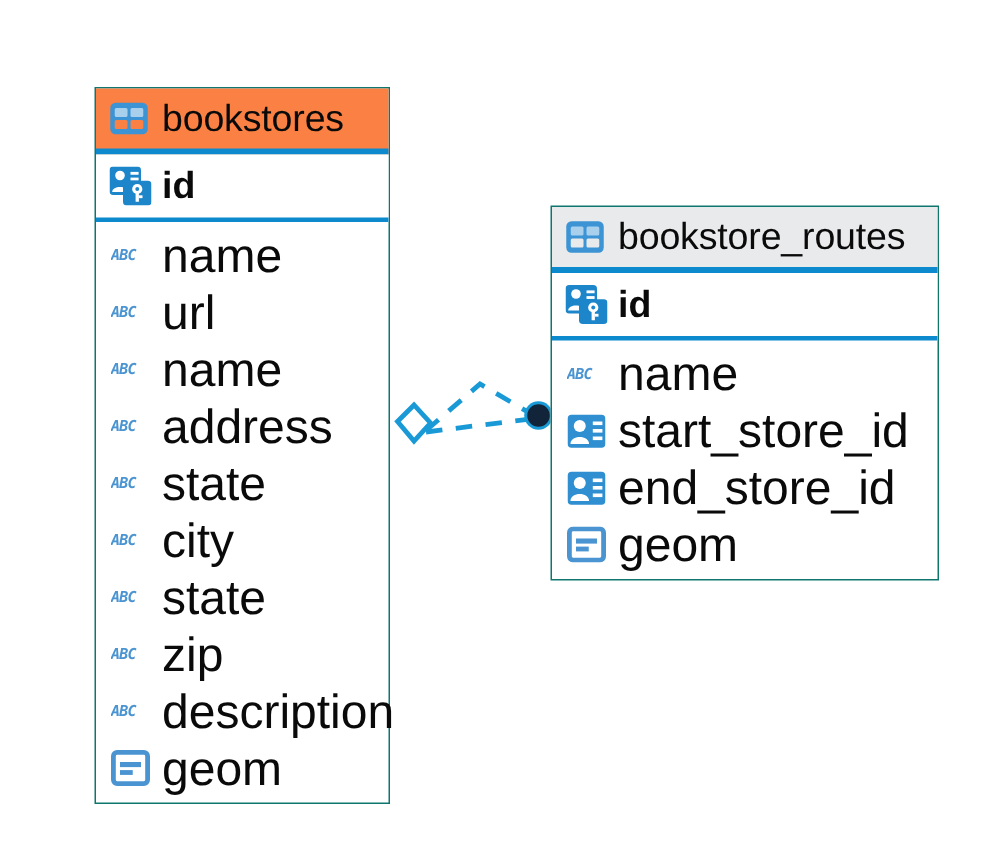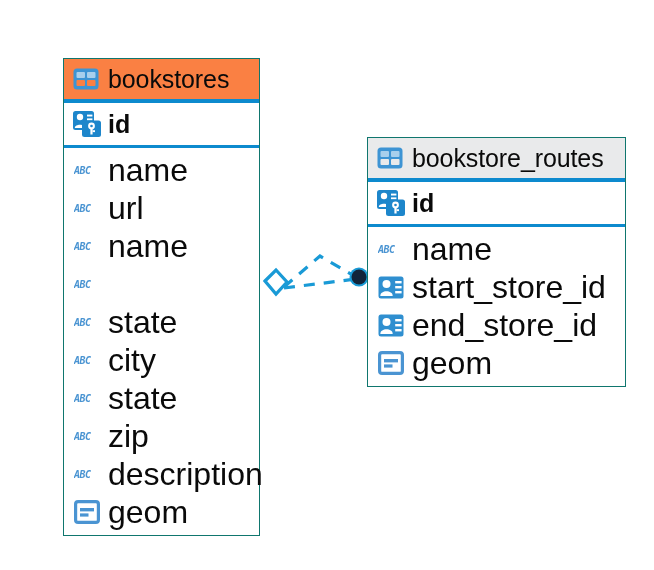--- a/index.html
+++ b/index.html
@@ -186,20 +186,21 @@
         </span>
         <span class="field-label">name</span>
       </div>
 
       <div class="field-row">
         <span class="icon">
           <svg width="26" height="14" viewBox="0 0 52 26">
             <text x="0" y="20" font-family="'DejaVu Sans Mono', monospace" font-size="20" font-weight="bold" fill="#4a94d2" letter-spacing="-1">ABC</text>
           </svg>
         </span>
+        <span class="field-label">address</span>
       </div>
 
       <div class="field-row">
         <span class="icon">
           <svg width="26" height="14" viewBox="0 0 52 26">
             <text x="0" y="20" font-family="'DejaVu Sans Mono', monospace" font-size="20" font-weight="bold" fill="#4a94d2" letter-spacing="-1">ABC</text>
           </svg>
         </span>
         <span class="field-label">state</span>
       </div>

